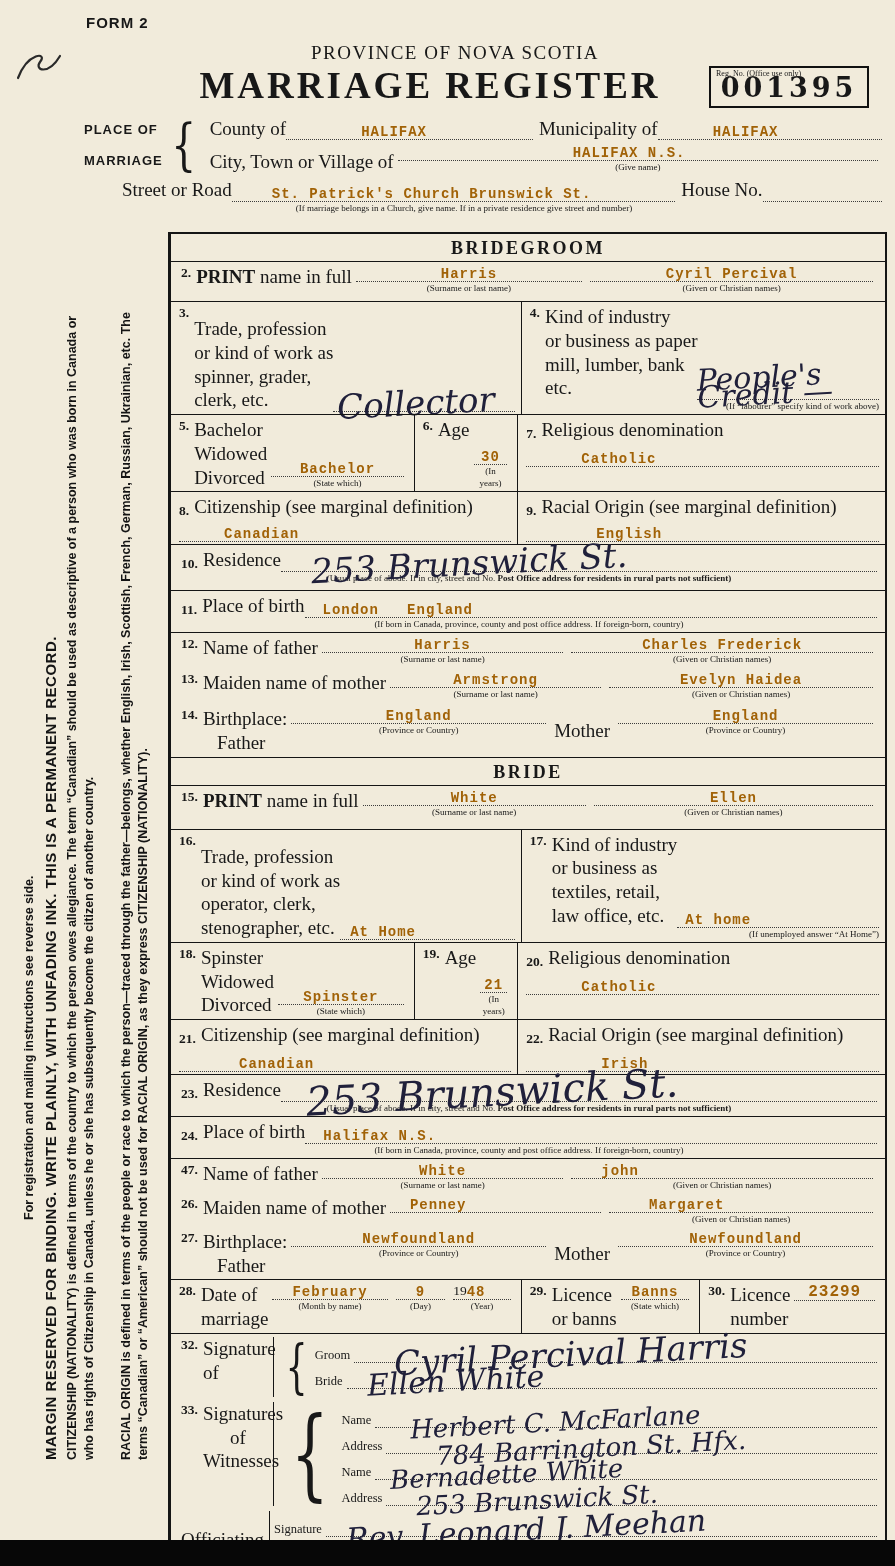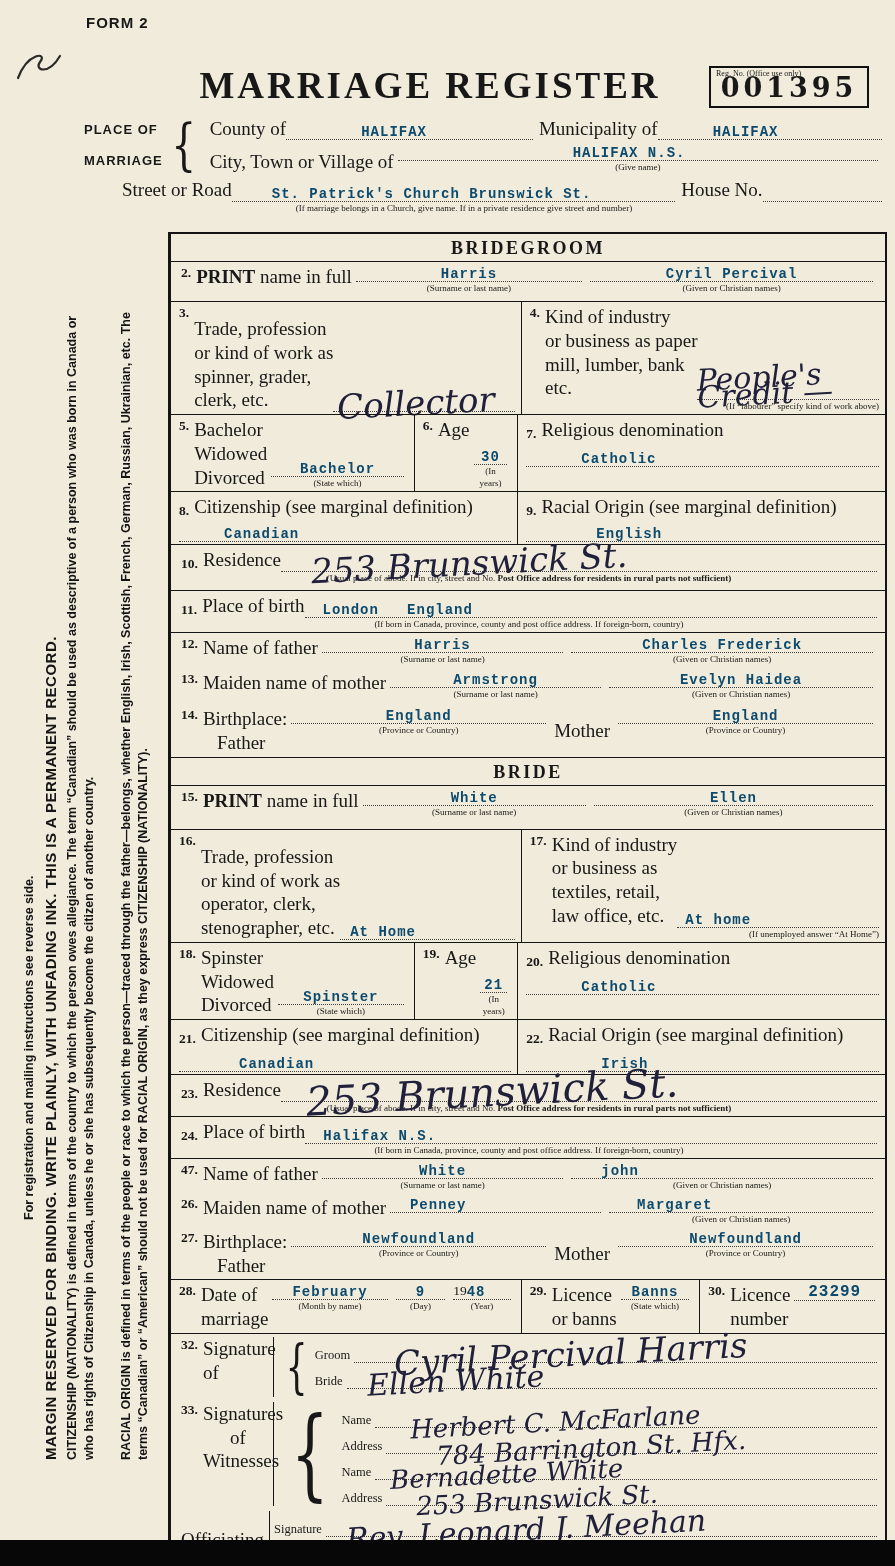--- a/index.html
+++ b/index.html
@@ -25,21 +25,21 @@
   .place-grid { display:flex; align-items:center; }
   .place-lbls { width:82px; font-weight:bold; font-size:13px; letter-spacing:1px; line-height:2.4;
                 font-family:"Liberation Sans",sans-serif; }
   .brace { font-size:56px; line-height:1; margin-right:8px; font-family:"DejaVu Serif",serif;
            display:inline-block; transform:scaleX(0.7); font-weight:400; }
   .place-lines { flex:1; }
   .fl { display:flex; align-items:flex-end; }
   .dotfill { flex:1; border-bottom:1.6px dotted #3c3c3c; min-height:17px;
              display:flex; align-items:flex-end; overflow:visible; }
   .typed { font-family:"Liberation Mono","DejaVu Sans Mono",monospace; font-weight:bold;
-           font-size:14px; letter-spacing:1px; color:#0c4a6e; white-space:pre; margin-bottom:-1px; }
+           font-size:14px; letter-spacing:1px; color:#a16207; white-space:pre; margin-bottom:-1px; }
   .seg { display:flex; flex-direction:column; flex:1; min-width:0; margin:0 4px; }
   .segline { border-bottom:1.6px dotted #3c3c3c; min-height:17px; display:flex;
              align-items:flex-end; justify-content:center; overflow:visible; }
   .note { font-size:9px; text-align:center; line-height:1.35; }
   .note.right { text-align:right; }
   .b { font-weight:bold; }
 
   
   .vtext { position:absolute; writing-mode:vertical-rl; transform:rotate(180deg);
            font-family:"Liberation Sans",sans-serif; font-weight:bold; color:#141414; }
@@ -77,20 +77,21 @@
 </style>
 </head>
 <body>
 
 <div class="page">
 
   <div class="hdr-form">FORM 2</div>
   <svg class="scribble" width="52" height="36" viewBox="0 0 52 36">
     <path d="M4,30 C14,4 34,4 26,14 C20,22 34,28 46,8" fill="none" stroke="#2a2a2a" stroke-width="2.2" stroke-linecap="round"></path>
   </svg>
+  <div class="hdr-province">PROVINCE OF NOVA SCOTIA</div>
   <div class="hdr-title">MARRIAGE REGISTER</div>
   <div class="regbox">
     <div class="rlabel">Reg. No.   (Office use only)</div>
     <div class="rnum">001395</div>
   </div>
 
   <div class="place">
     <div class="place-grid">
       <div class="place-lbls">
         <div>PLACE OF</div>
@@ -483,21 +484,21 @@
     <div class="frow nb" style="min-height:34px">
       <span class="no">26.</span>
       <span class="lbl">Maiden name of mother</span>
       <span class="seg">
         <span class="segline" style="justify-content:flex-start">
             <span class="typed" style="margin-left:20px">Penney</span>
           </span>
       </span>
       <span class="seg" style="flex:1.25">
         <span class="segline" style="justify-content:flex-start">
-            <span class="typed" style="margin-left:28px">Margaret</span>
+            <span class="typed" style="margin-left:40px">Margaret</span>
           </span>
         <span class="note">(Given or Christian names)</span>
       </span>
     </div>
 
     <div class="frow nb" style="min-height:38px">
       <span class="no">27.</span>
       <span class="lbl"><span>Birthplace:</span><br><span style="margin-left:14px">Father</span></span>
       <span class="seg">
         <span class="segline">

